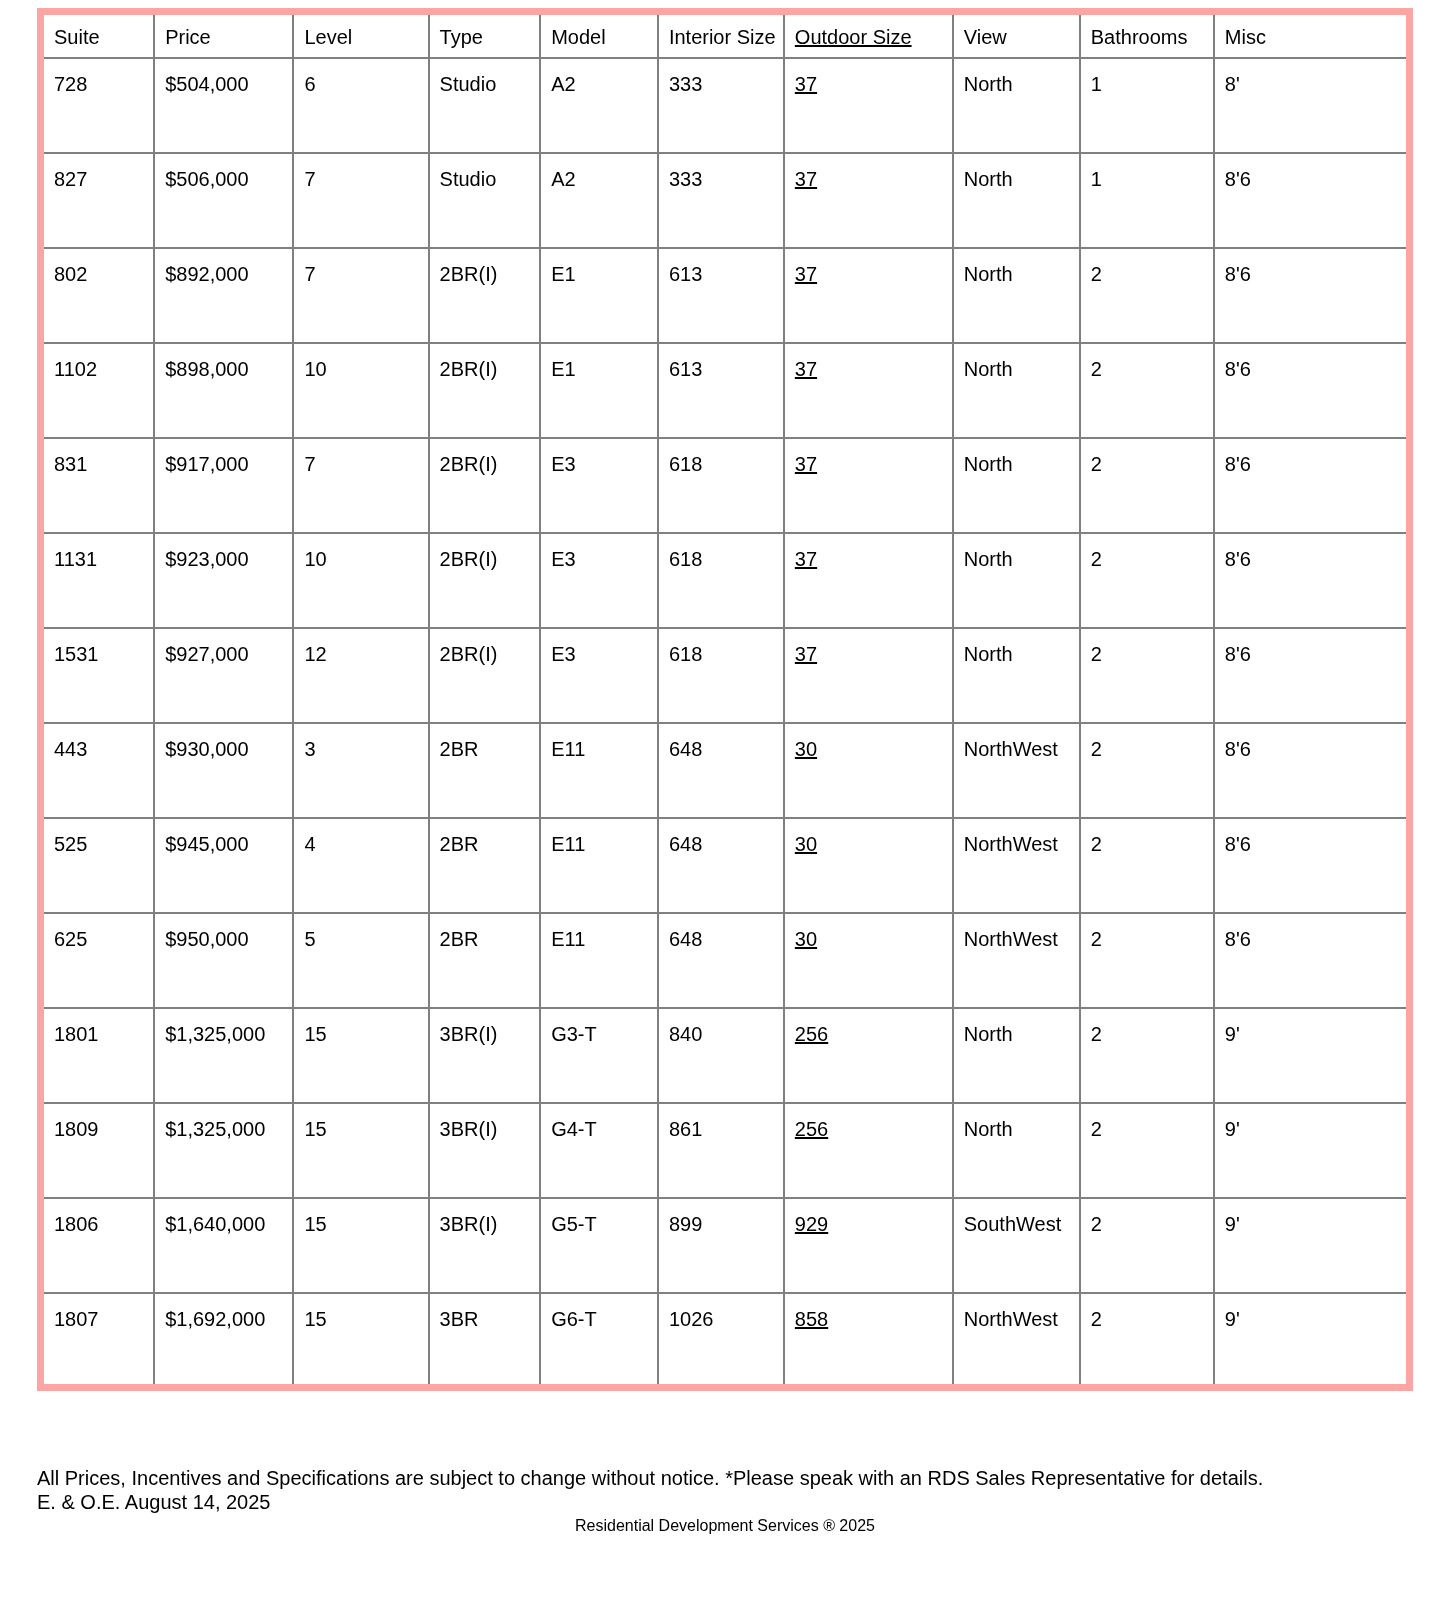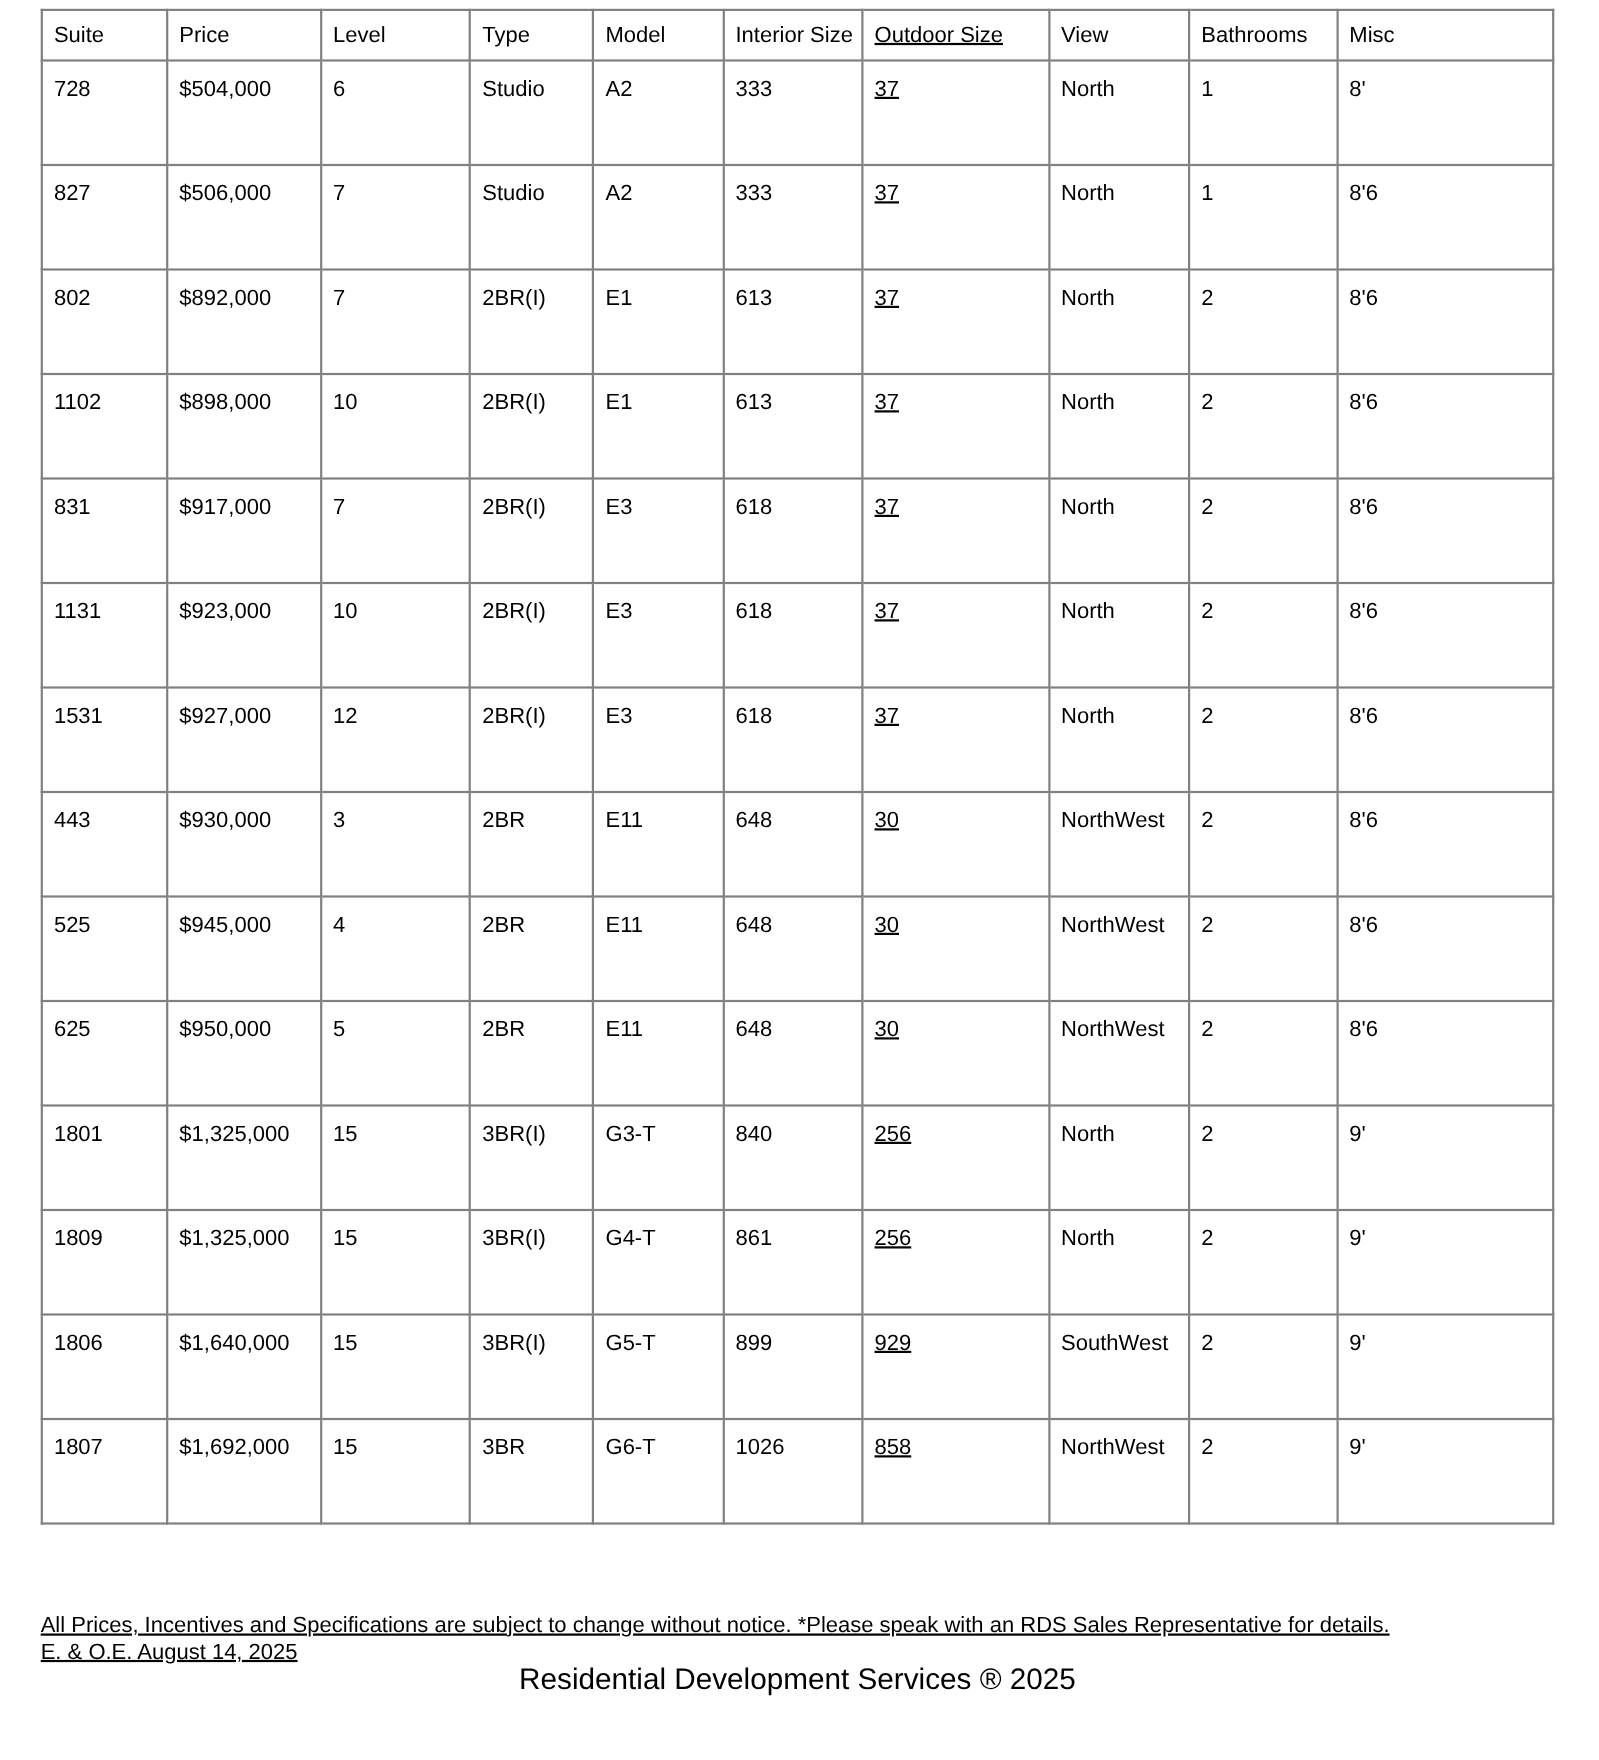--- a/index.html
+++ b/index.html
@@ -16,21 +16,21 @@
     position: absolute;
     inset: 0;
   }
   table.price-table {
     border-collapse: collapse;
     table-layout: fixed;
     position: absolute;
     left: 37px;
     top: 8px;
     width: 1376px;
-    border: 2px solid #fca5a5;
+    border: 7px solid #fca5a5;
   }
   table.price-table th,
   table.price-table td {
     border: 2px solid #808080;
     text-align: left;
     vertical-align: top;
     font-size: 20px;
     font-weight: normal;
     box-sizing: border-box;
     padding: 10px 6px 0 10px;
@@ -55,29 +55,28 @@
   .c7 { width: 124px; }
   .c8 { width: 131px; }
   .c9 { width: 191px; }
   .footer-block {
     position: absolute;
     left: 37px;
     top: 1466px;
     width: 1380px;
     font-size: 20px;
     line-height: 24px;
-    text-decoration: underline;
   }
   .footer-center {
     position: absolute;
     left: 37px;
     top: 1514px;
     width: 1376px;
     text-align: center;
-    font-size: 27px;
+    font-size: 16px;
     line-height: 24px;
   }
 </style>
 </head>
 <body>
 
 <div class="sheet">
 
   <table class="price-table">
     <thead>

